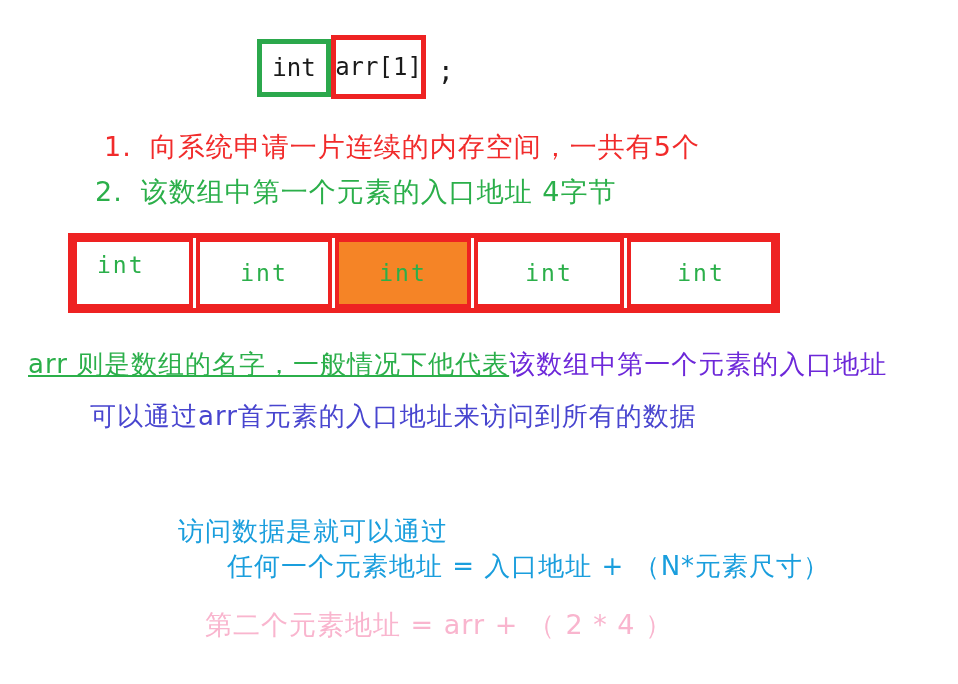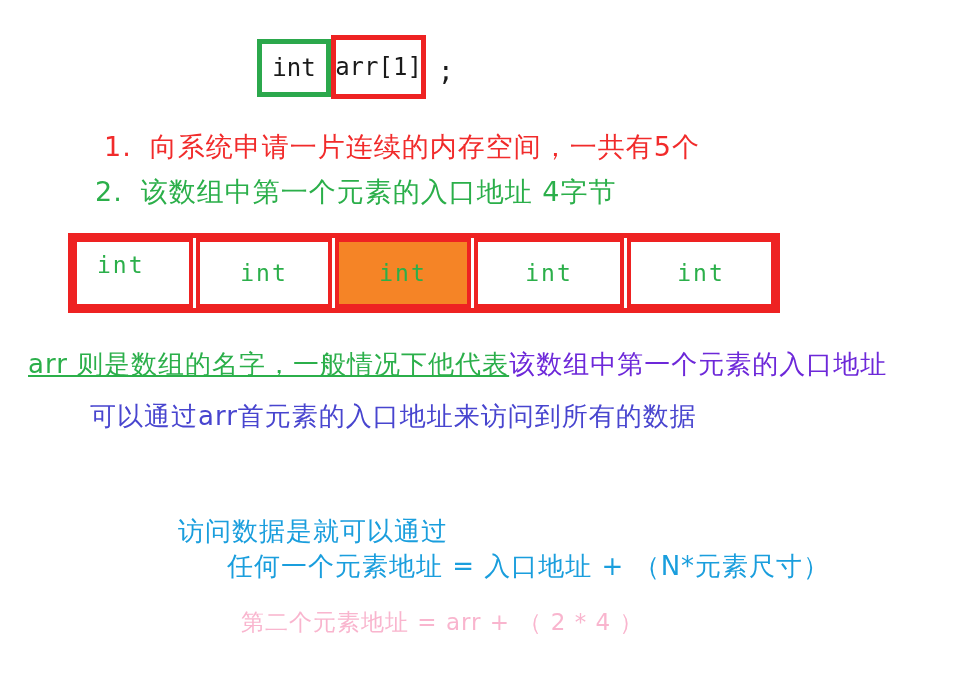--- a/index.html
+++ b/index.html
@@ -42,21 +42,21 @@
   .line{white-space:nowrap;font-size:26px;letter-spacing:1px;}
   .arr-line{left:28px;top:347px;}
   .arr-line .green-part{color:#2baf4a;text-decoration:underline;}
   .arr-line .blue-part{color:#6d28d9;}
   .access-line{left:90px;top:399px;color:#4845cf;}
   .known-line{left:163px;top:450px;color:#1a9edd;}
   .known-line .gap-big{display:inline-block;width:44px;}
   .known-line .gap-small{display:inline-block;width:28px;}
   .through-line{left:178px;top:514px;color:#1a9edd;}
   .formula-line{left:215px;top:549px;color:#1a9edd;margin-left:12px;}
-  .example-line{left:205px;top:607px;color:#f9b5ce;font-size:23px;margin-left:36px;}
+  .example-line{left:205px;top:607px;color:#f9b5ce;font-size:27px;}
 </style>
 </head>
 <body>
 
 <div class="canvas">
 
   <div class="abs decl-box type-box">
     <span>int</span>
   </div>
   <div class="abs decl-box name-box">

